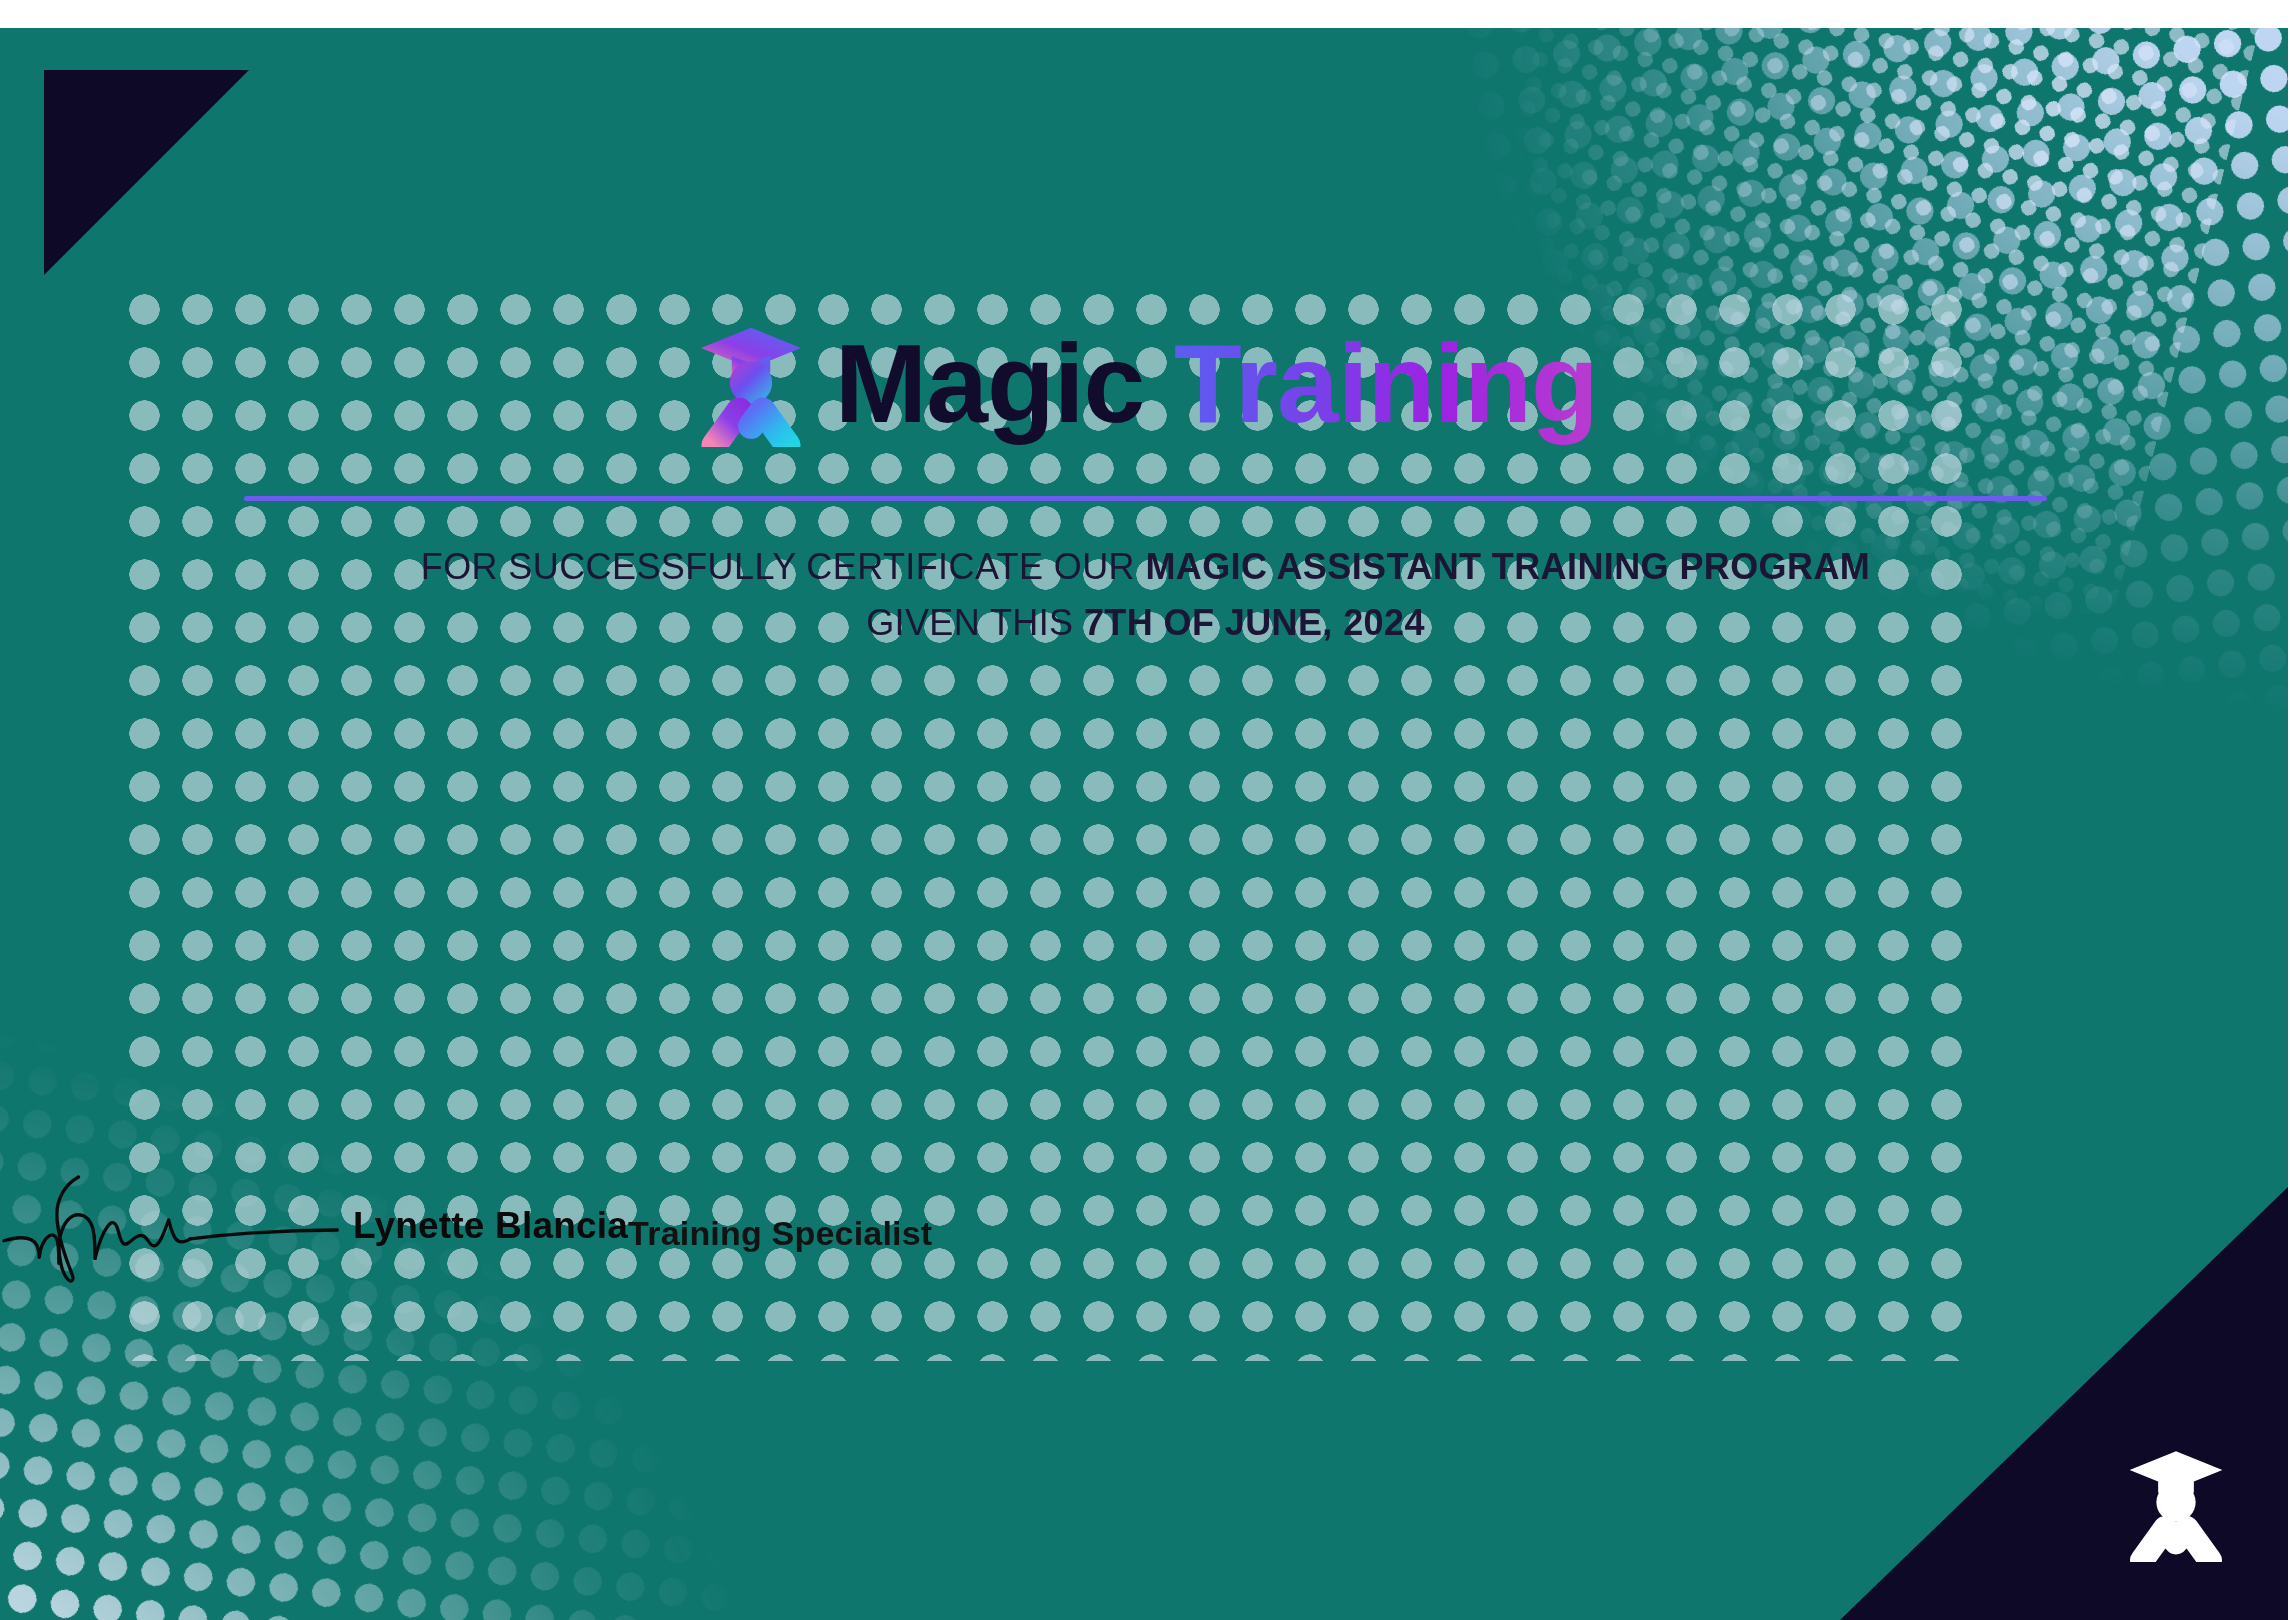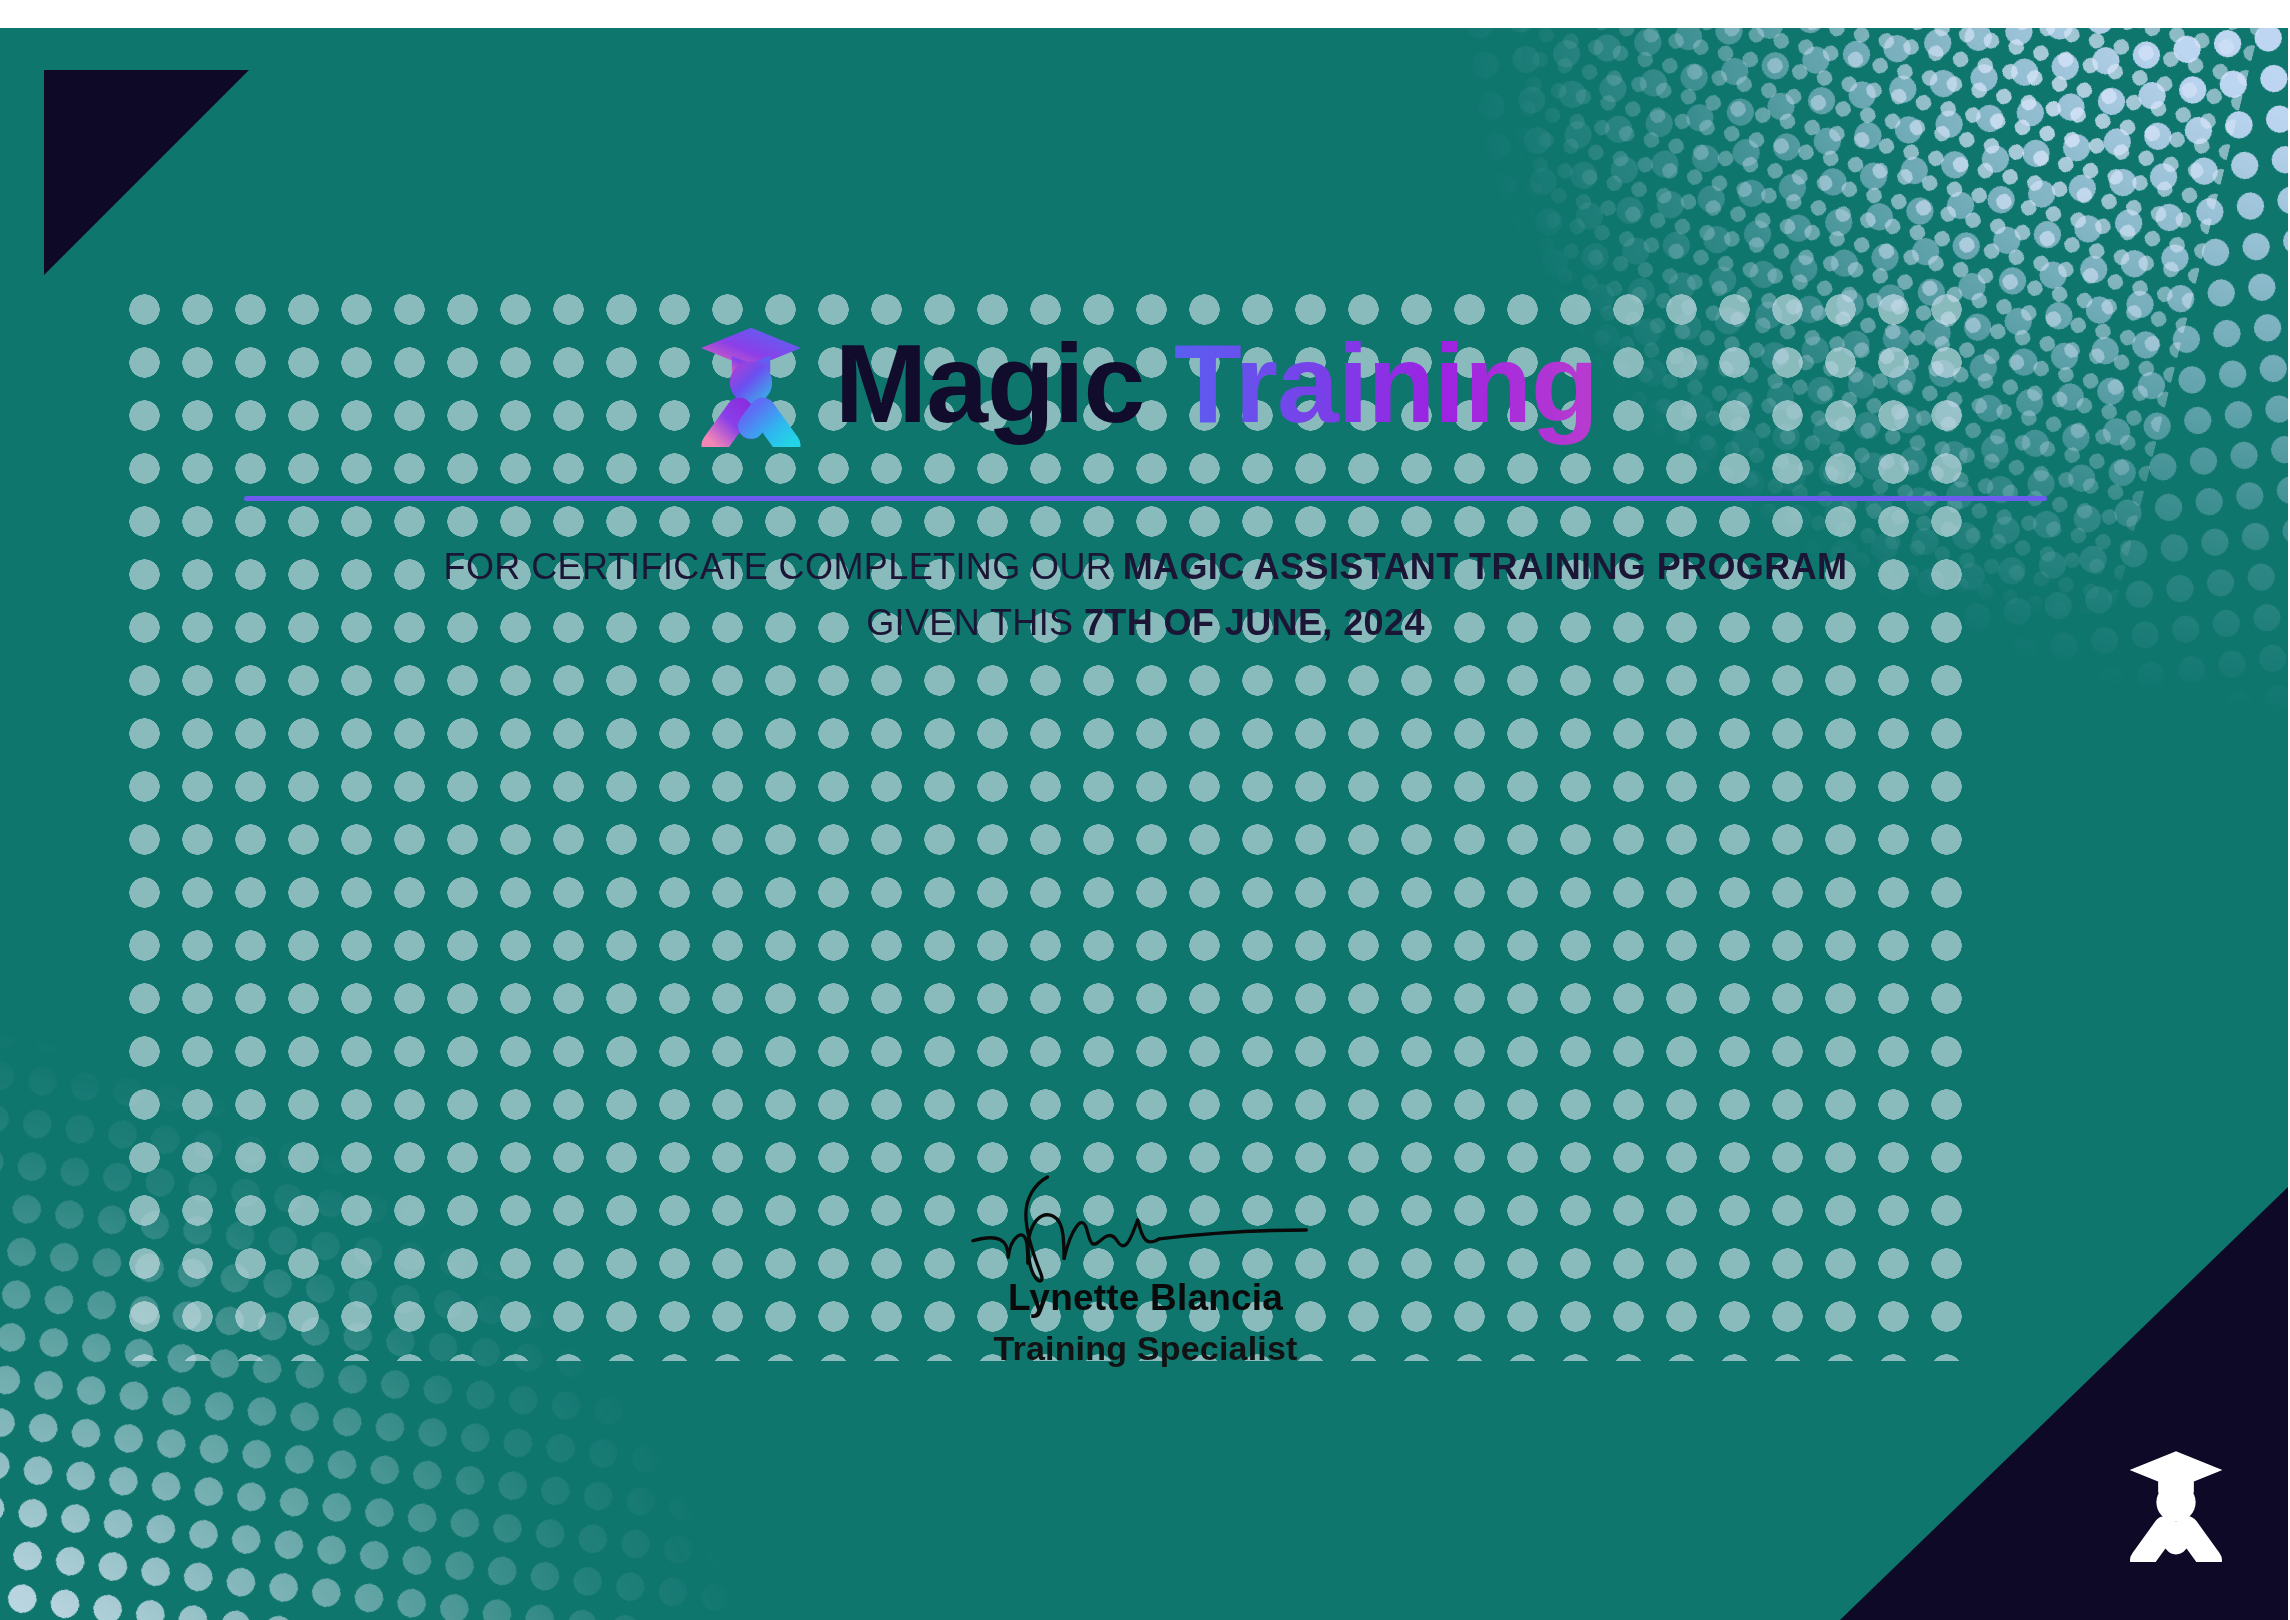--- a/index.html
+++ b/index.html
@@ -206,21 +206,21 @@
     font-weight: 700;
   }
 
   
   .sign-block {
     position: absolute;
     top: 1147px;
     left: 0;
     width: 2291px;
     display: flex;
-    flex-direction: column;
+    flex-direction: row;
     align-items: center;
   }
 
   .sign-scrawl {
     width: 353px;
     height: 108px;
     display: block;
   }
 
   .sign-name {
@@ -292,21 +292,21 @@
         <path d="M22 128 L48 92 L60 108" fill="none" stroke="url(#bodyGradL)" stroke-width="27" stroke-linecap="round" stroke-linejoin="round"></path>
         <path d="M60 108 L72 92 L98 128" fill="none" stroke="url(#bodyGradR)" stroke-width="27" stroke-linecap="round" stroke-linejoin="round"></path>
       </svg>
       <div class="brand-text"><span class="brand-word-1">Magic</span><span>&nbsp;</span><span class="brand-word-2">Training</span></div>
     </div>
 
 
 
     <div class="divider"></div>
 
-    <div class="body-line"><span>FOR CERTIFICATE COMPLETING OUR </span><b>MAGIC ASSISTANT TRAINING PROGRAM</b></div>
+    <div class="body-line"><span>FOR SUCCESSFULLY CERTIFICATE OUR </span><b>MAGIC ASSISTANT TRAINING PROGRAM</b></div>
 
     <div class="body-line body-line-2"><span>GIVEN THIS </span><b>7TH OF JUNE, 2024</b></div>
 
   </div>
 
   <div class="sign-block">
     <svg class="sign-scrawl" viewBox="0 0 360 110">
       <g fill="none" stroke="#0a0a0a" stroke-width="3.4" stroke-linecap="round" stroke-linejoin="round">
         <path d="M4 67 C14 64 24 62 32 66 C38 69 40 76 40 84 C41 75 44 66 50 62 C55 59 58 63 59 70 C60 77 60 84 60 90"></path>
         <path d="M80 2 C66 10 58 24 58 40 C58 58 64 76 70 92 C74 102 76 107 73 108 C69 109 64 100 62 90 C59 76 60 62 65 52 C70 42 78 38 86 42 C92 45 95 52 96 62 C97 72 97 80 97 85"></path>

